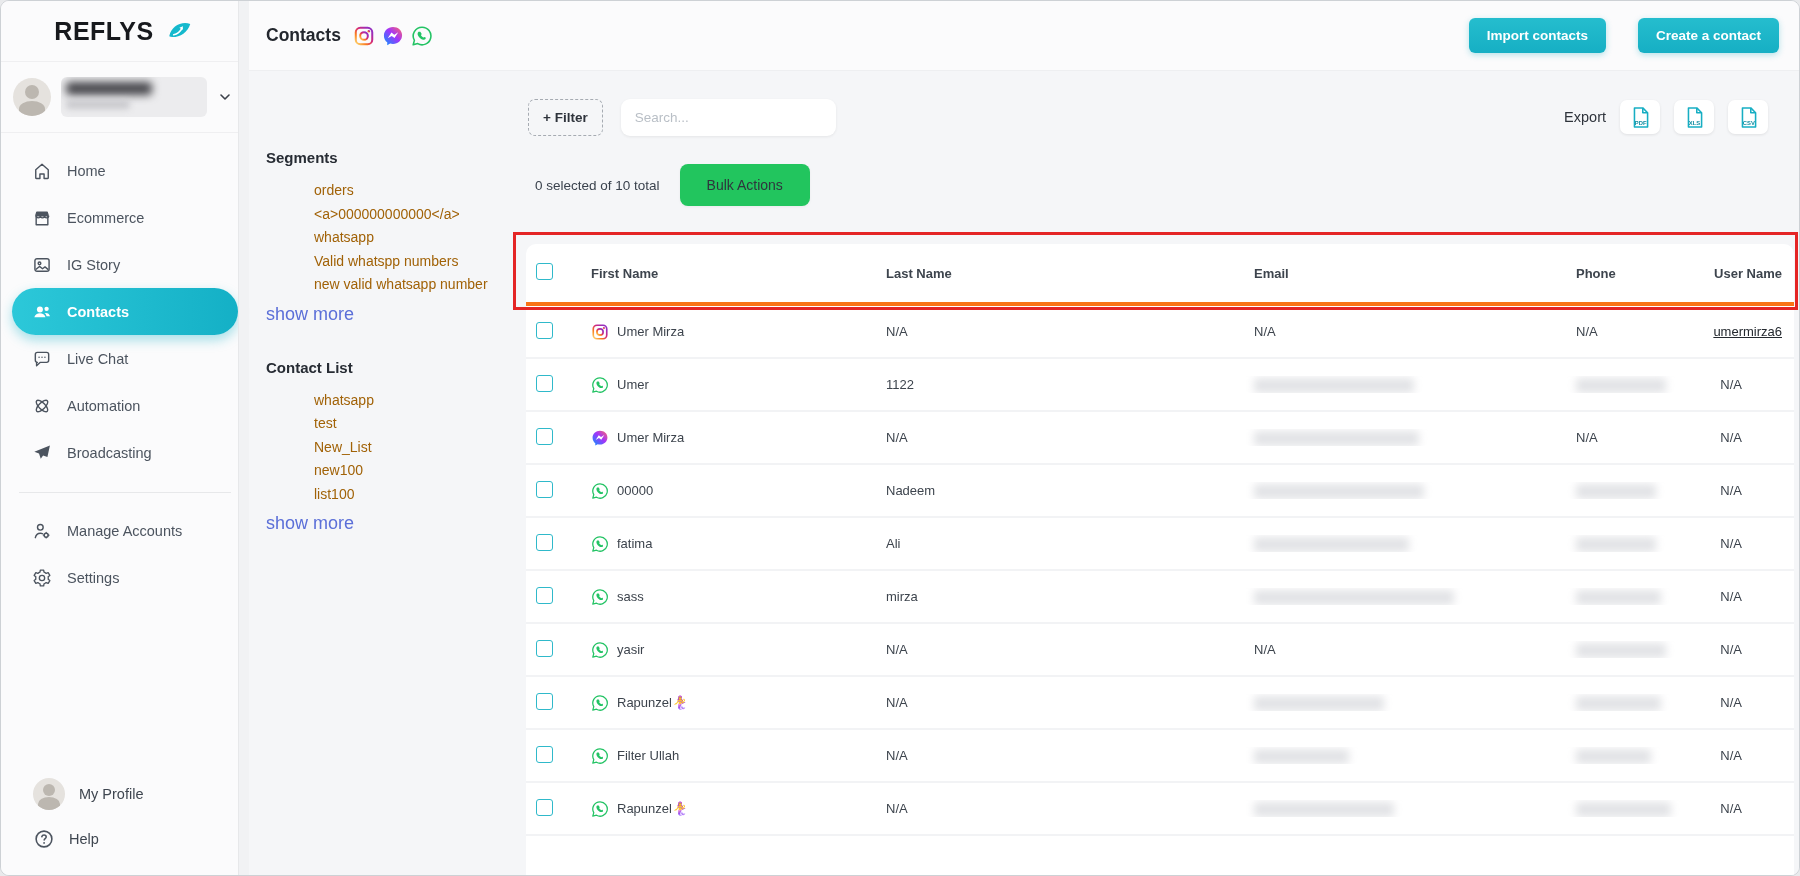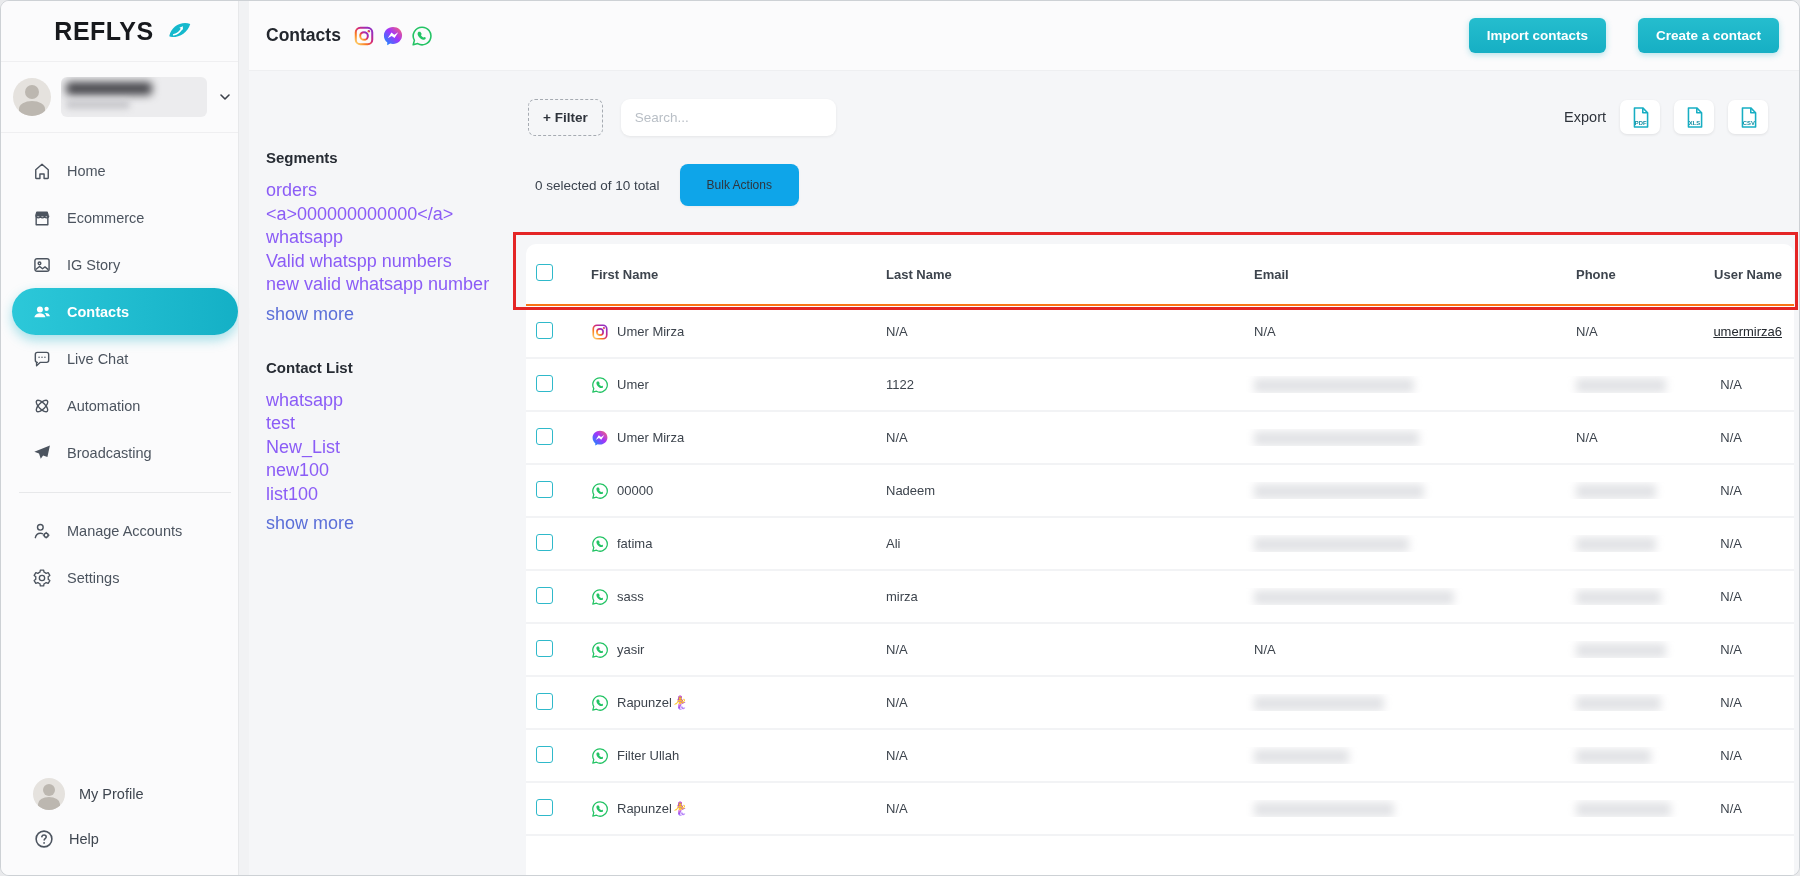--- a/index.html
+++ b/index.html
@@ -45,49 +45,49 @@
   .channel svg{width:22px;height:22px;display:block;}
   .channel.sm svg{width:18px;height:18px;}
   .topbar-actions{margin-left:auto;display:flex;gap:32px;}
   .btn{background:linear-gradient(180deg,#25bdce,#16afc4);color:#fff;font-size:13.5px;font-weight:700;
        border:none;border-radius:6px;padding:10px 18px;cursor:pointer;box-shadow:0 2px 6px rgba(20,170,190,.3);
        font-family:"Liberation Sans",sans-serif;}
 
   .content{flex:1;display:flex;min-height:0;background:#f5f6f8;}
   .filters-col{flex:0 0 262px;padding:78px 10px 0 17px;}
   .panel-title{font-size:15px;font-weight:700;color:#272c34;margin-bottom:13px;}
-  .panel-item{font-size:18px;color:#8b5cf6;line-height:23.5px;cursor:pointer;white-space:nowrap;}
+  .panel-item{font-size:14px;color:#a16207;line-height:23.5px;cursor:pointer;white-space:nowrap;margin-left:48px;}
   .show-more{color:#5b6fd8;font-size:18px;margin-top:7px;display:inline-block;cursor:pointer;}
   .contact-list-block{margin-top:34px;}
 
   .list-col{flex:1;min-width:0;padding:27px 5px 0 15px;display:flex;flex-direction:column;}
   .toolbar{display:flex;align-items:center;height:38px;flex:0 0 38px;}
   .filter-btn{border:1.6px dashed #a6abb2;border-radius:7px;background:transparent;padding:10px 14px;
               font-size:13.5px;font-weight:600;color:#2e333b;cursor:pointer;margin-left:2px;
               font-family:"Liberation Sans",sans-serif;}
   .search-input{margin-left:18px;width:215px;height:37px;border:none;border-radius:9px;background:#fff;
                 box-shadow:0 1px 3px rgba(0,0,0,.07);padding:0 14px;font-size:13.5px;color:#333;outline:none;
                 font-family:"Liberation Sans",sans-serif;}
   .search-input::placeholder{color:#b9bfc6;}
   .export-group{margin-left:auto;display:flex;align-items:center;gap:14px;padding-right:26px;}
   .export-label{font-size:14.5px;color:#2e333b;}
   .export-card{width:40px;height:34px;background:#fff;border-radius:7px;box-shadow:0 1px 3px rgba(0,0,0,.09);
                display:flex;align-items:center;justify-content:center;cursor:pointer;}
   .export-card svg{width:25px;height:25px;display:block;}
 
   .selection-row{display:flex;align-items:center;margin-top:28px;height:42px;flex:0 0 42px;}
   .selection-text{font-size:13.5px;color:#3a424d;margin-left:9px;}
-  .bulk-actions{margin-left:20px;background:#0ea5e9;border-radius:8px;padding:0 27px;height:42px;
-                display:flex;align-items:center;font-size:12px;color:#2f353d;cursor:pointer;
+  .bulk-actions{margin-left:20px;background:#22c55e;border-radius:8px;padding:0 27px;height:42px;
+                display:flex;align-items:center;font-size:14px;color:#2f353d;cursor:pointer;
                 box-shadow:0 1px 3px rgba(0,0,0,.05);}
 
   .table-card{margin-top:38px;background:#fff;border-radius:10px 10px 0 0;flex:1;min-height:0;overflow:hidden;}
   .t-row{display:grid;grid-template-columns:52px 303px 365px 315px 120px 1fr;align-items:center;
          height:53px;border-bottom:2px solid #f2f3f5;}
-  .t-row.t-head{height:62px;border-bottom:2px solid #f97316;}
+  .t-row.t-head{height:62px;border-bottom:4px solid #f97316;}
   .th{font-size:13.5px;font-weight:700;color:#1e232a;}
   .cell{font-size:13px;color:#3d444d;min-width:0;white-space:nowrap;overflow:hidden;}
   .c-first{display:flex;align-items:center;gap:8px;padding-left:13px;}
   .c-last{padding-left:5px;}
   .c-email{padding-left:8px;}
   .c-phone{padding-left:15px;}
   .c-user{text-align:right;padding-right:12px;}
   .c-user.na{padding-right:52px;}
   .checkbox{width:17px;height:17px;border:1.8px solid #2fb9ca;border-radius:3px;background:#fff;
             margin-left:10px;display:inline-block;cursor:pointer;}

